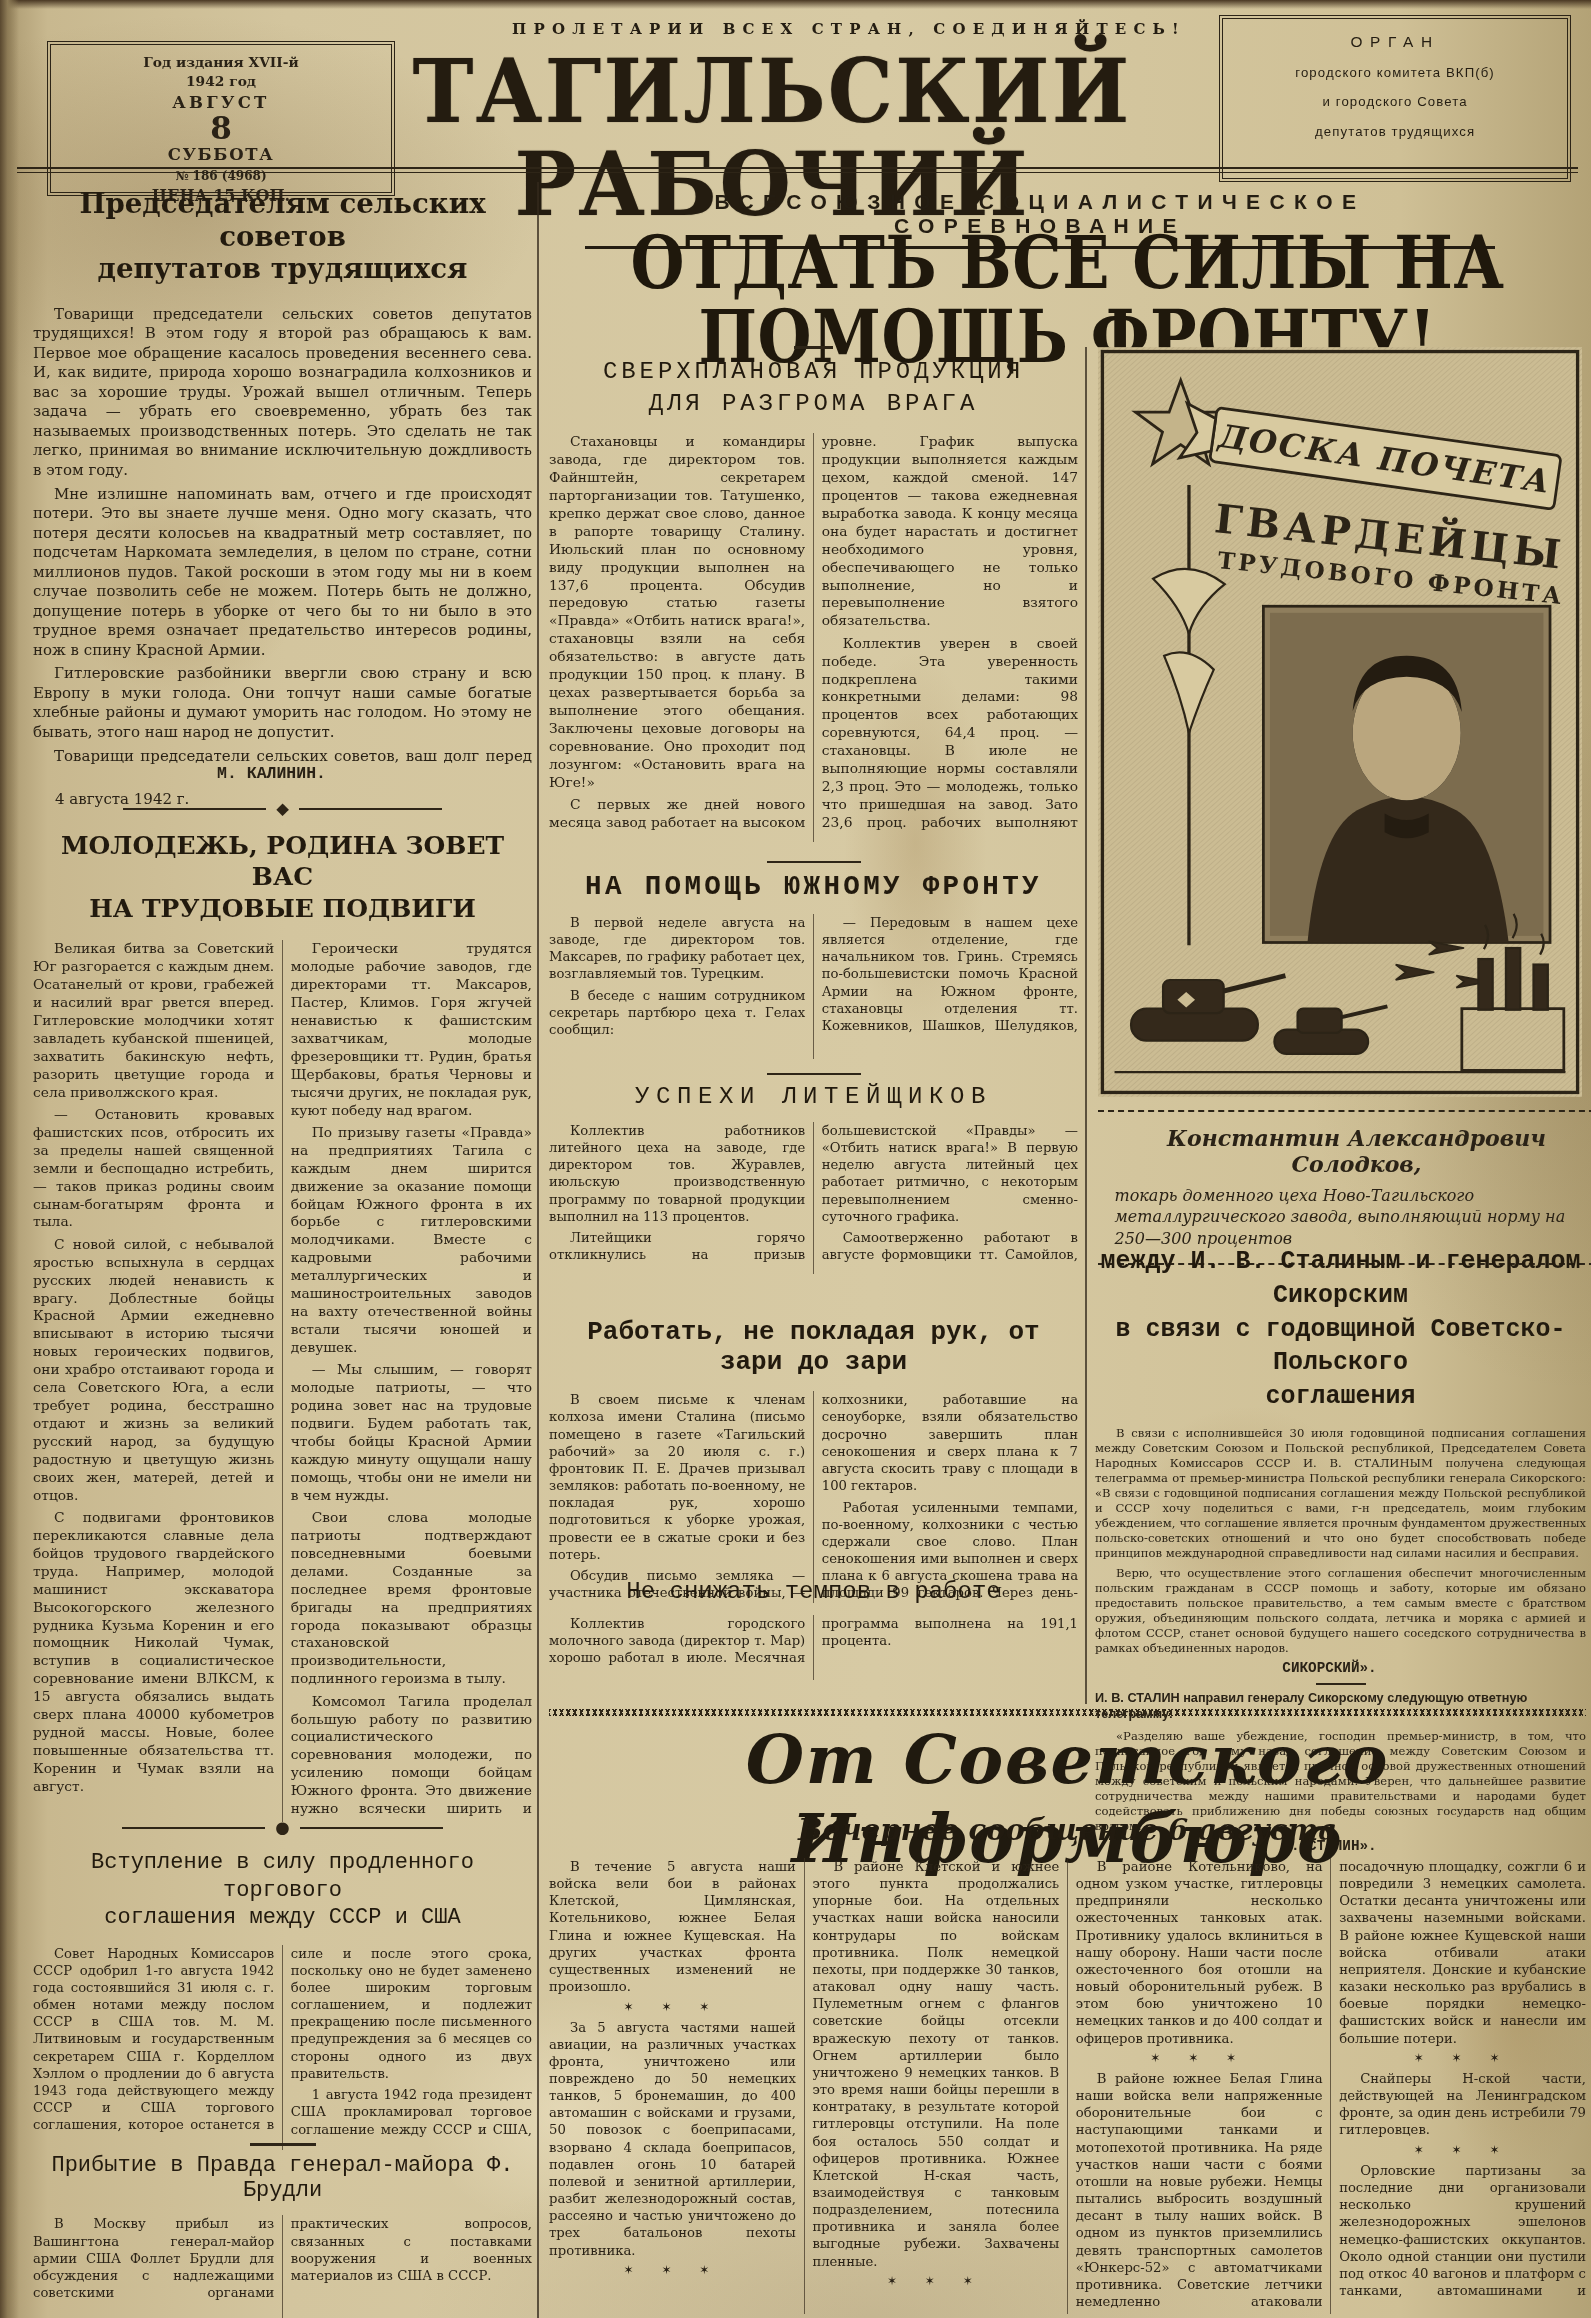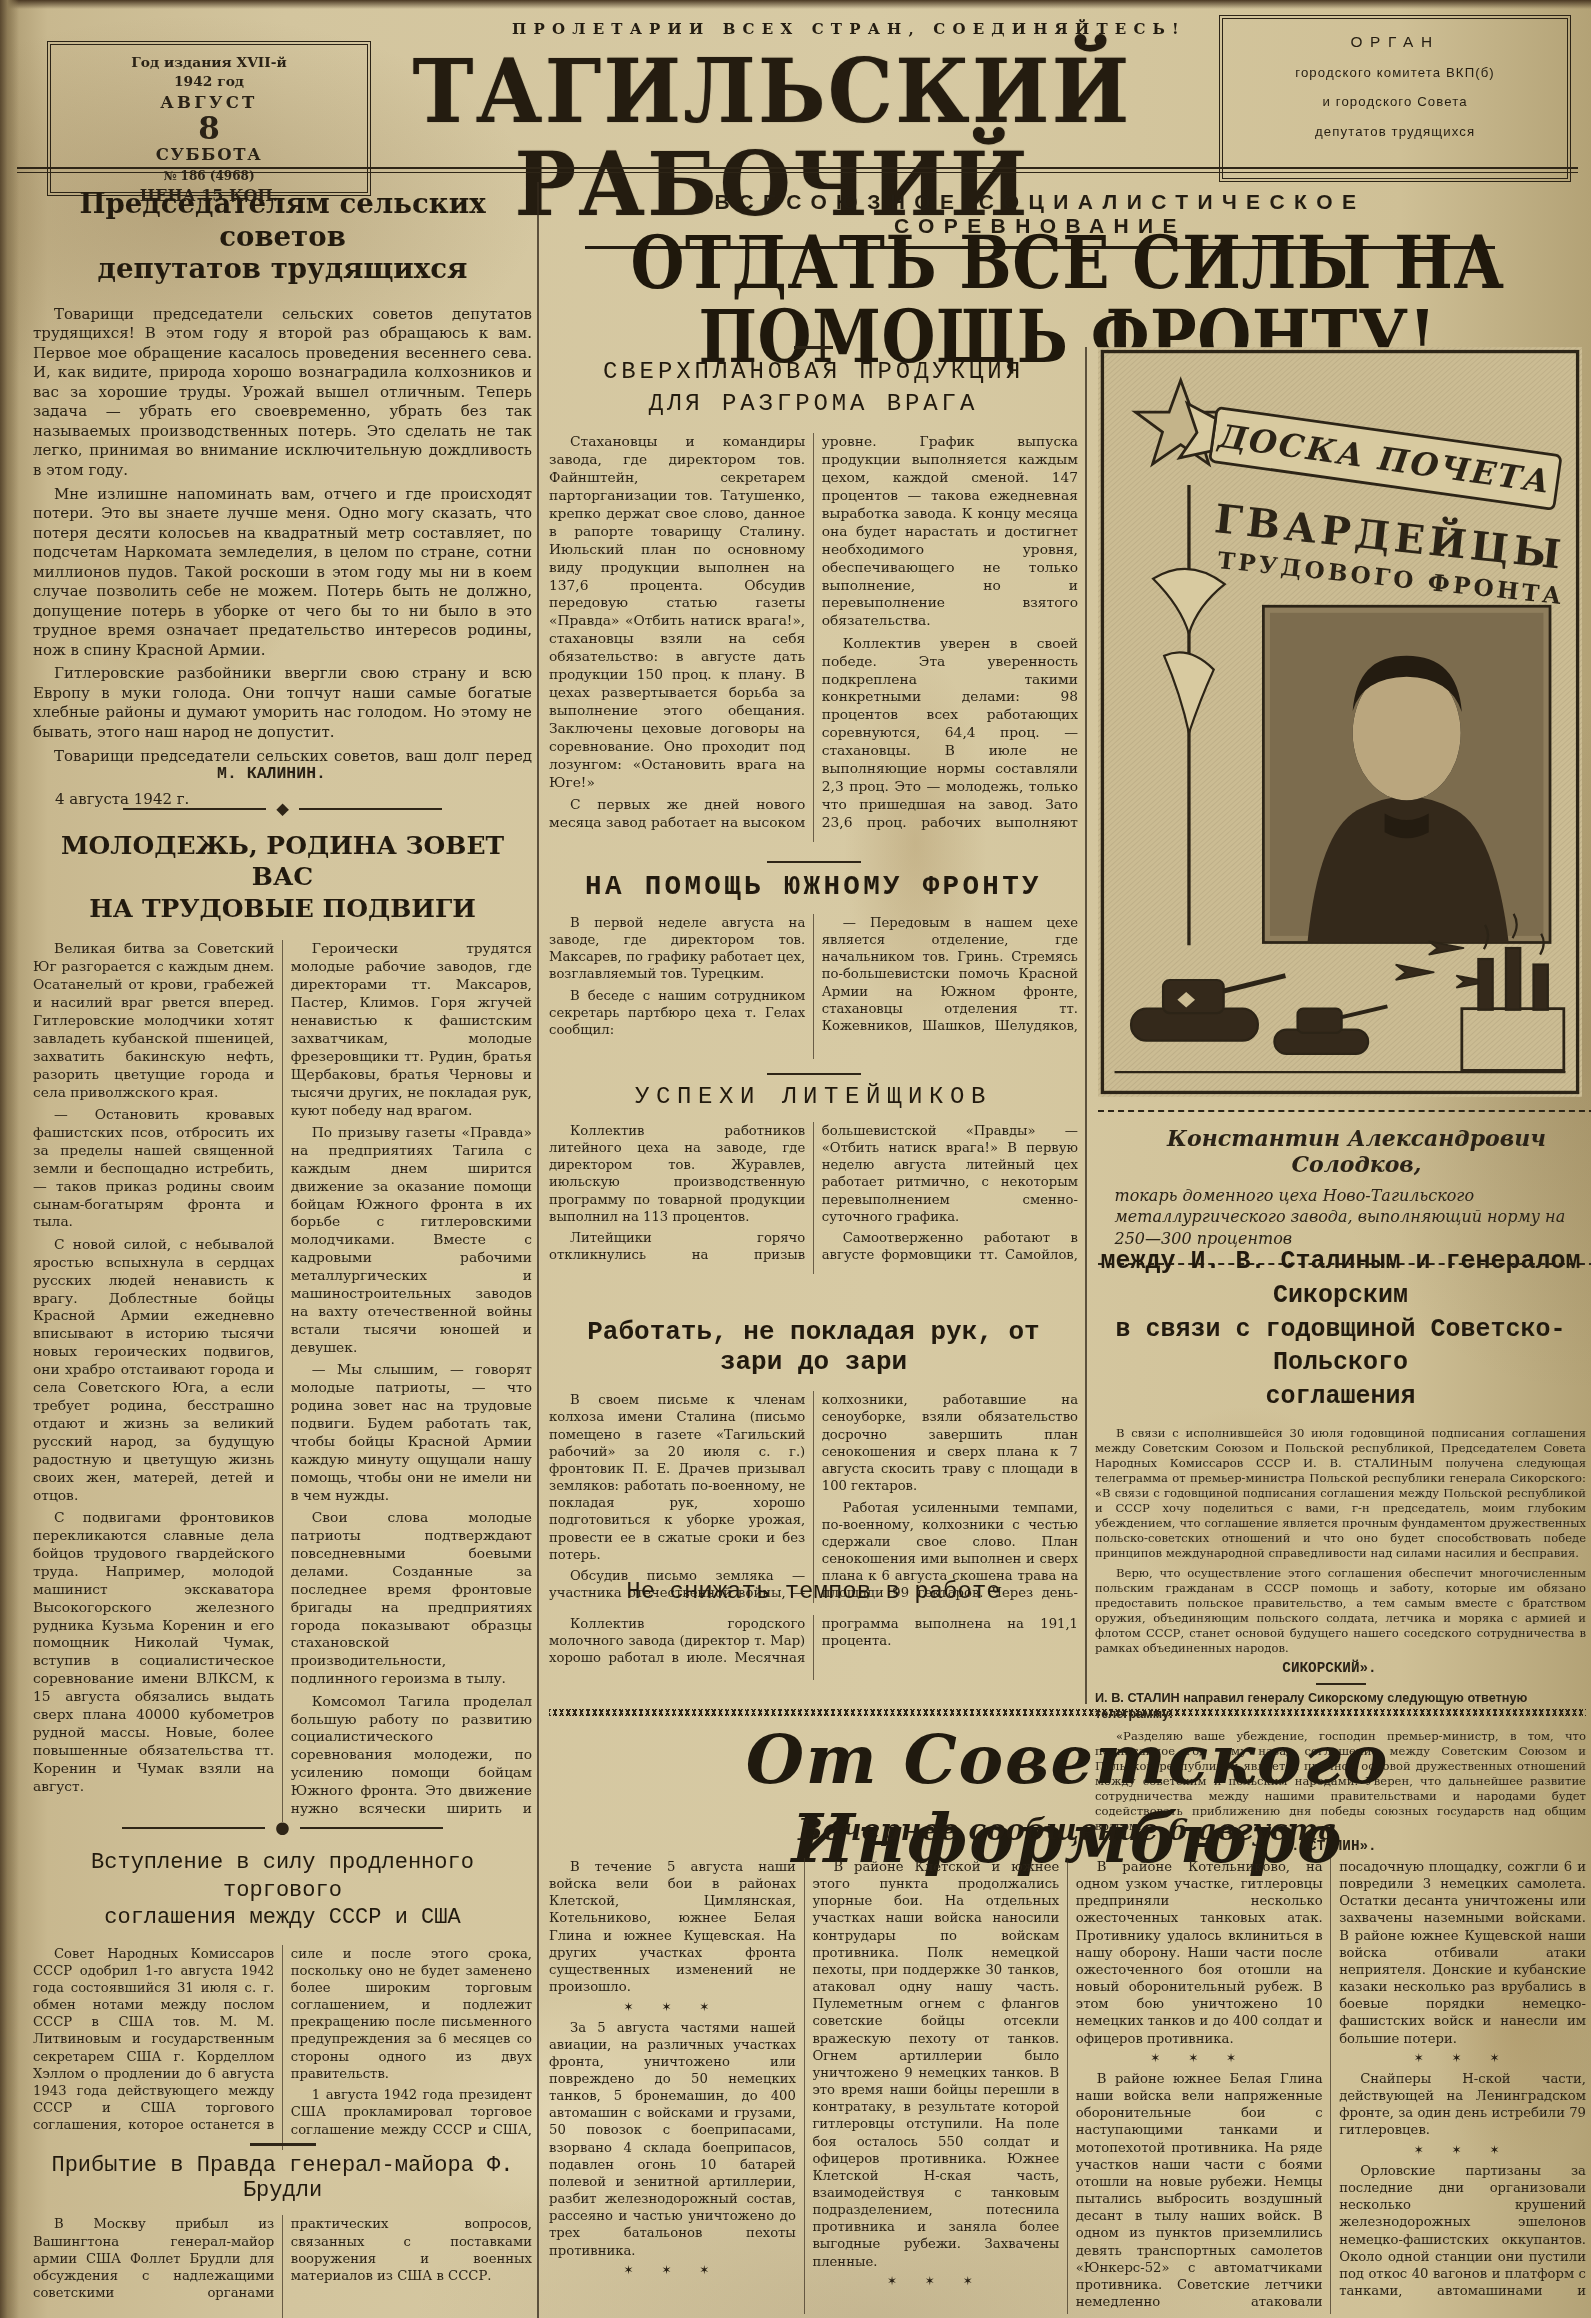--- a/index.html
+++ b/index.html
@@ -26,21 +26,21 @@
   .vrule{position:absolute;width:1.7px;background:rgba(52,42,28,.75);}
   .hrule2{position:absolute;border-top:2.8px solid #2e2517;border-bottom:1.7px solid #2e2517;height:3.3px;}
   .rule-short{height:2.8px;background:#2e2517;width:66px;margin:0 auto 7.7px auto;}
   .wavy{position:absolute;height:6.6px;
     background:
       repeating-linear-gradient(65deg,#2e2517 0 1.7px,transparent 1.7px 6px),
       repeating-linear-gradient(115deg,#2e2517 0 1.7px,transparent 1.7px 6px);}
 
   .box{border:1.7px solid #2c2417;outline:1.1px solid #2c2417;outline-offset:2.8px;}
 
-  .issue-box{padding:10px 9px;text-align:center;font-weight:bold;line-height:1.12;}
+  .issue-box{padding:10px 21px;text-align:center;font-weight:bold;line-height:1.12;}
   .issue-box .l1{font-size:13.8px;}
   .issue-box .l2{font-size:13.8px;margin-top:3.3px;}
   .issue-box .month{font-size:16.5px;letter-spacing:3.3px;margin-top:4.4px;}
   .issue-box .day{font-size:31px;line-height:1.05;}
   .issue-box .wd{font-size:16.5px;letter-spacing:1.7px;margin-top:1.1px;}
   .issue-box .num{font-size:12px;margin-top:5.5px;}
   .issue-box .price{font-size:16px;margin-top:4.4px;}
 
   .slogan{font-size:15px;font-weight:bold;letter-spacing:7.2px;text-align:center;color:#241d12;}
   .nameplate{font-size:82px;font-weight:bold;letter-spacing:2.2px;text-align:center;line-height:1.05;

